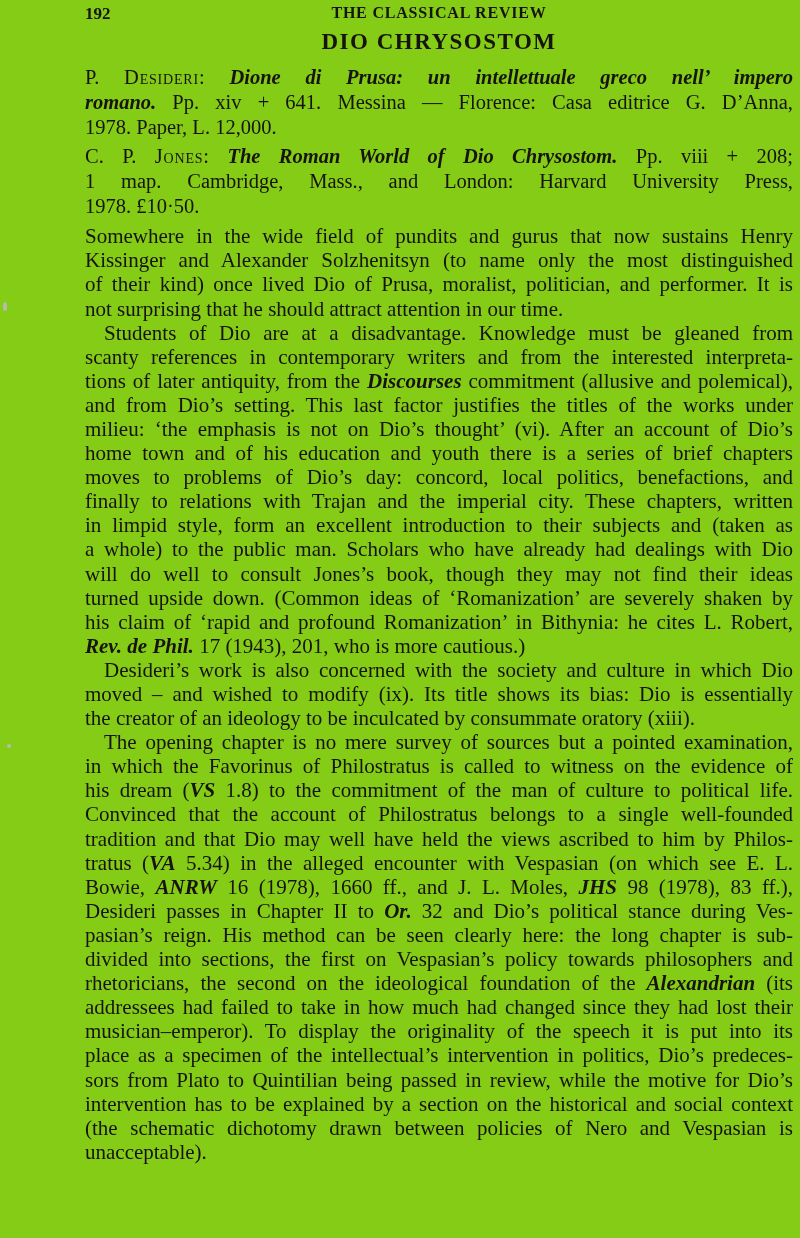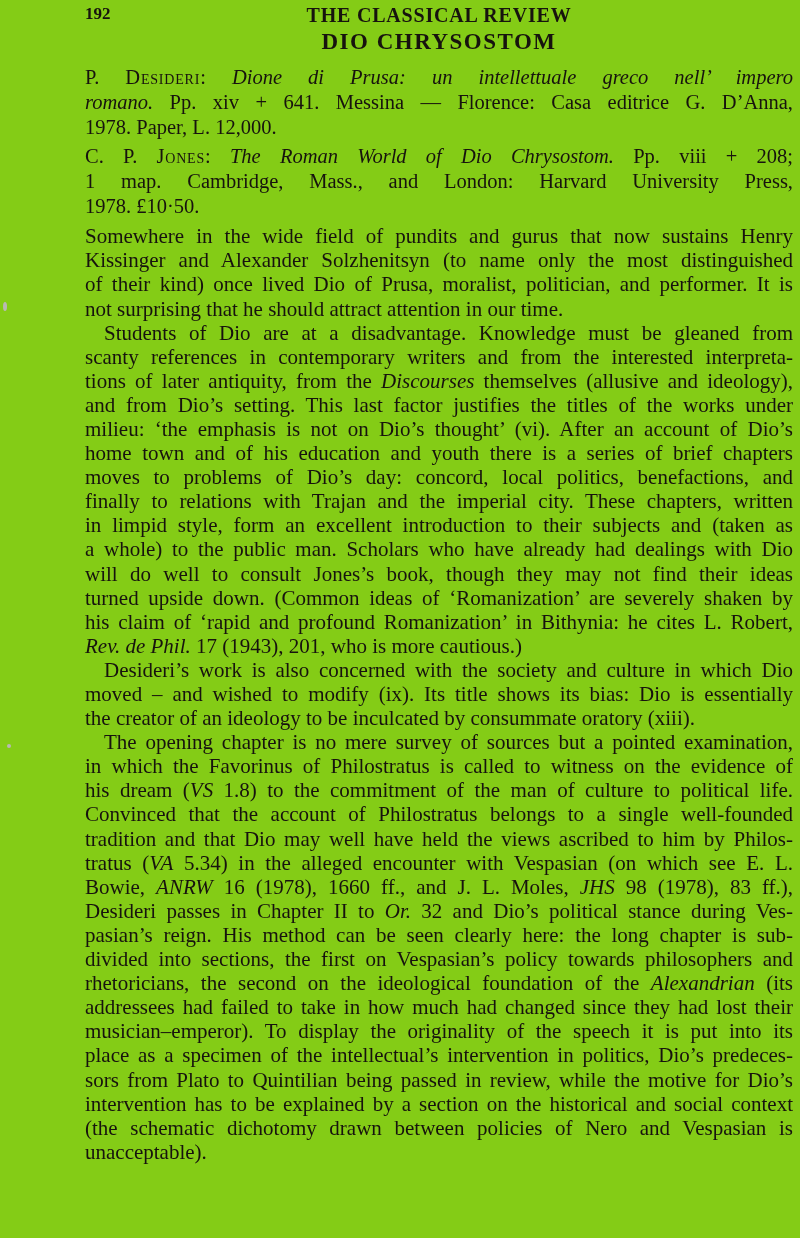--- a/index.html
+++ b/index.html
@@ -31,21 +31,21 @@
   .page-number {
     position: absolute;
     left: 0;
     top: 4px;
     font-weight: bold;
     font-size: 17px;
   }
   .journal-title {
     text-align: center;
     font-weight: bold;
-    font-size: 20px;
+    font-size: 16px;
     letter-spacing: 0.8px;
   }
   .article-title {
     text-align: center;
     font-size: 23px;
     letter-spacing: 1.5px;
     margin-top: 5px;
     font-weight: bold;
   }
   .citation-list {
@@ -59,21 +59,21 @@
     font-size: 21px;
     line-height: 24.1px;
   }
   .line {
     text-align: justify;
     text-align-last: justify;
   }
   .line.last { text-align-last: left; }
   .para.indent .line:first-child,
   .citation.indent .line:first-child { text-indent: 19px; }
-  .it { font-style: italic; }
+  .it { font-style: italic; font-weight: bold; }
   .sc { font-variant: small-caps; letter-spacing: 0.8px; }
   .rm { font-style: normal; }
   .speck {
     position: absolute;
     background: #b9b9b4;
     border-radius: 50%;
   }
   .speck-1 { left: 3px; top: 302px; width: 4px; height: 9px; }
   .speck-2 { left: 7px; top: 744px; width: 4px; height: 4px; }
 </style>
@@ -109,21 +109,21 @@
     <div class="review-paragraphs">
         <div class="para">
           <div class="line"><span class="rm">Somewhere in the wide field of pundits and gurus that now sustains Henry</span></div>
           <div class="line"><span class="rm">Kissinger and Alexander Solzhenitsyn (to name only the most distinguished</span></div>
           <div class="line"><span class="rm">of their kind) once lived Dio of Prusa, moralist, politician, and performer. It is</span></div>
           <div class="line last"><span class="rm">not surprising that he should attract attention in our time.</span></div>
         </div>
         <div class="para indent">
           <div class="line"><span class="rm">Students of Dio are at a disadvantage. Knowledge must be gleaned from</span></div>
           <div class="line"><span class="rm">scanty references in contemporary writers and from the interested interpreta-</span></div>
-          <div class="line"><span class="rm">tions of later antiquity, from the </span><span class="it">Discourses</span><span class="rm"> themselves (allusive and ideology),</span></div>
+          <div class="line"><span class="rm">tions of later antiquity, from the </span><span class="it">Discourses</span><span class="rm"> commitment (allusive and polemical),</span></div>
           <div class="line"><span class="rm">and from Dio’s setting. This last factor justifies the titles of the works under</span></div>
           <div class="line"><span class="rm">milieu: ‘the emphasis is not on Dio’s thought’ (vi). After an account of Dio’s</span></div>
           <div class="line"><span class="rm">home town and of his education and youth there is a series of brief chapters</span></div>
           <div class="line"><span class="rm">moves to problems of Dio’s day: concord, local politics, benefactions, and</span></div>
           <div class="line"><span class="rm">finally to relations with Trajan and the imperial city. These chapters, written</span></div>
           <div class="line"><span class="rm">in limpid style, form an excellent introduction to their subjects and (taken as</span></div>
           <div class="line"><span class="rm">a whole) to the public man. Scholars who have already had dealings with Dio</span></div>
           <div class="line"><span class="rm">will do well to consult Jones’s book, though they may not find their ideas</span></div>
           <div class="line"><span class="rm">turned upside down. (Common ideas of ‘Romanization’ are severely shaken by</span></div>
           <div class="line"><span class="rm">his claim of ‘rapid and profound Romanization’ in Bithynia: he cites L. Robert,</span></div>

